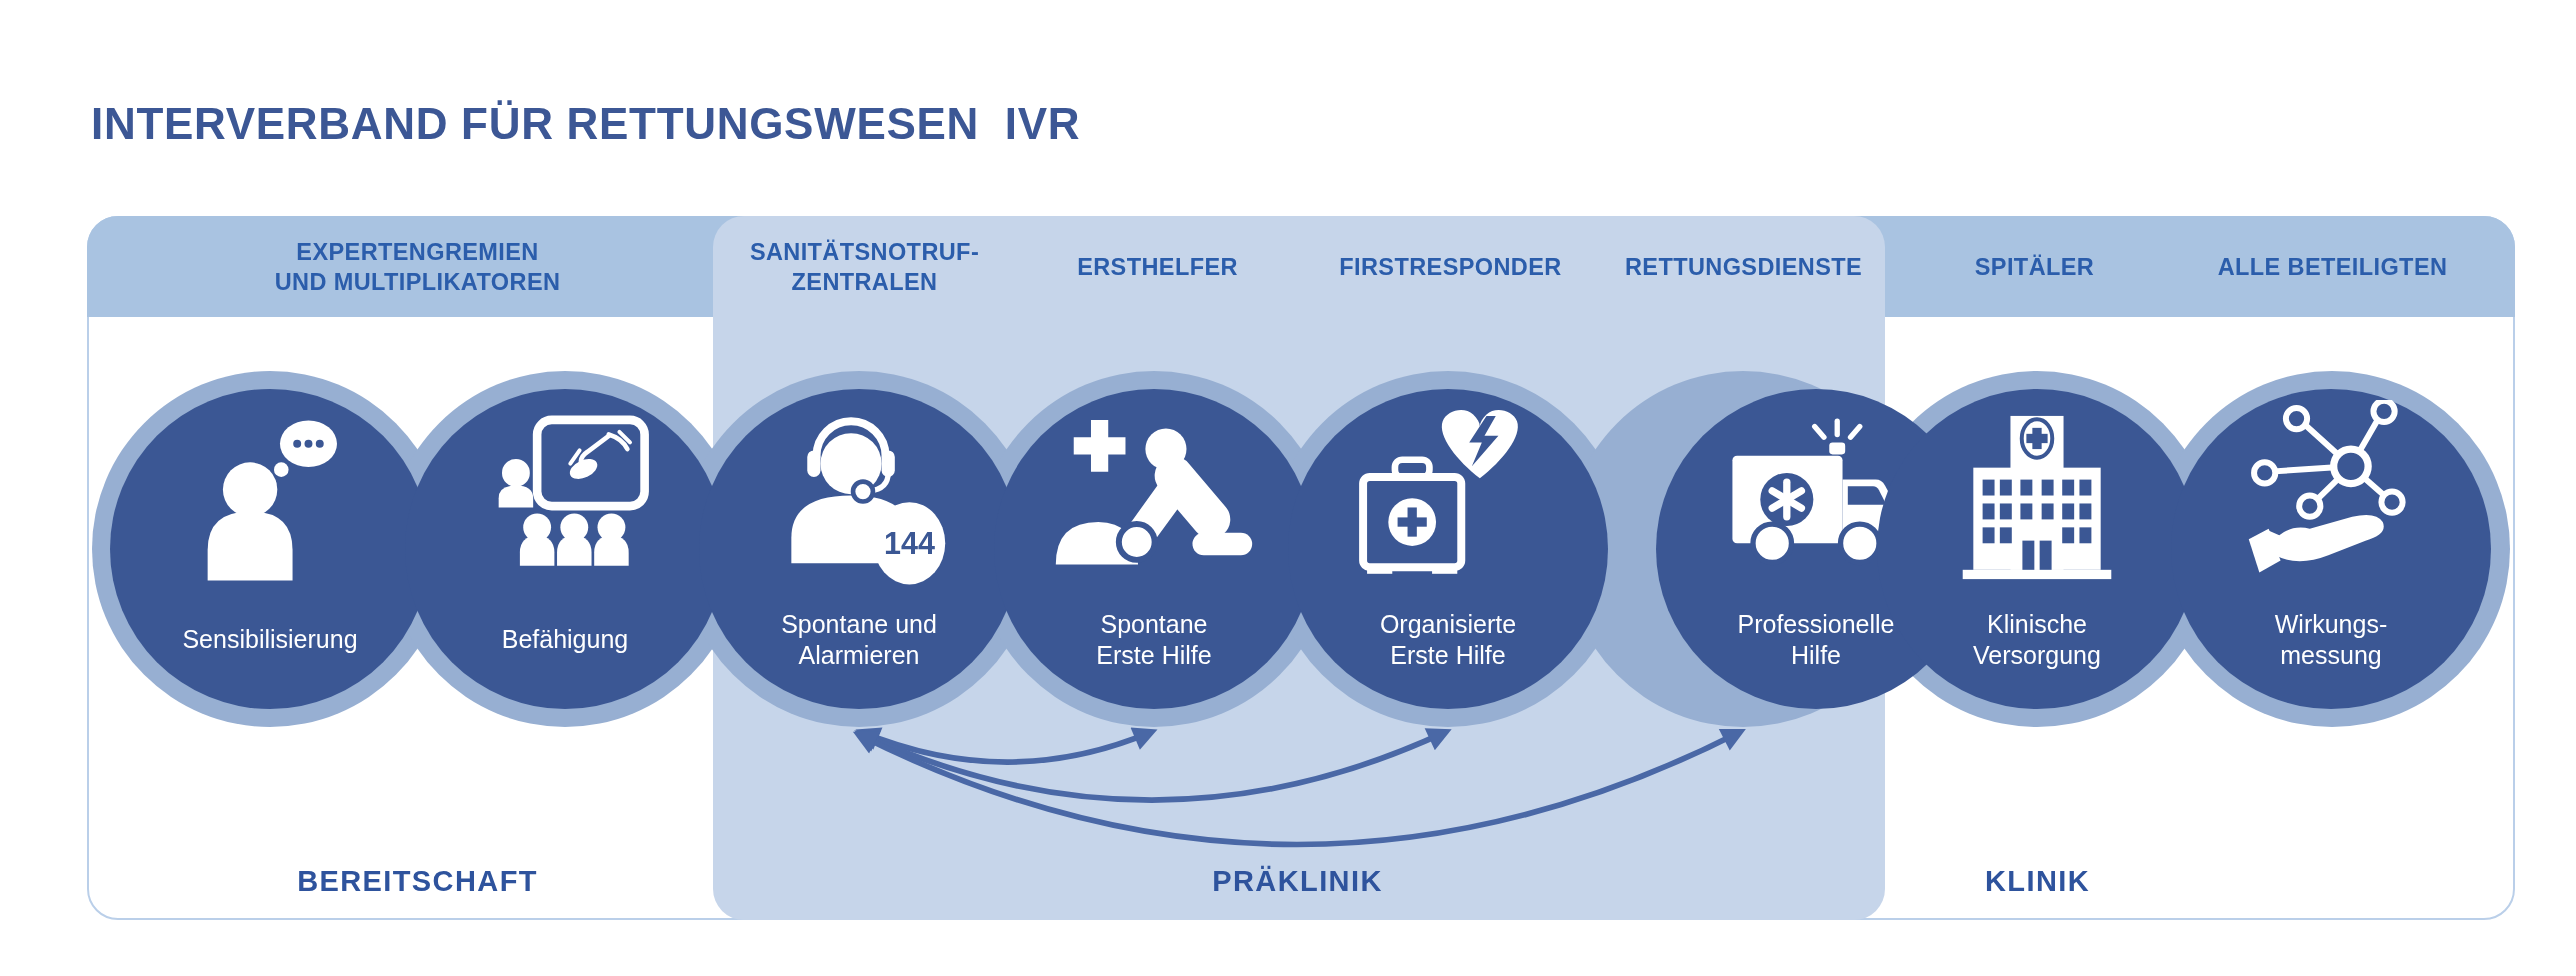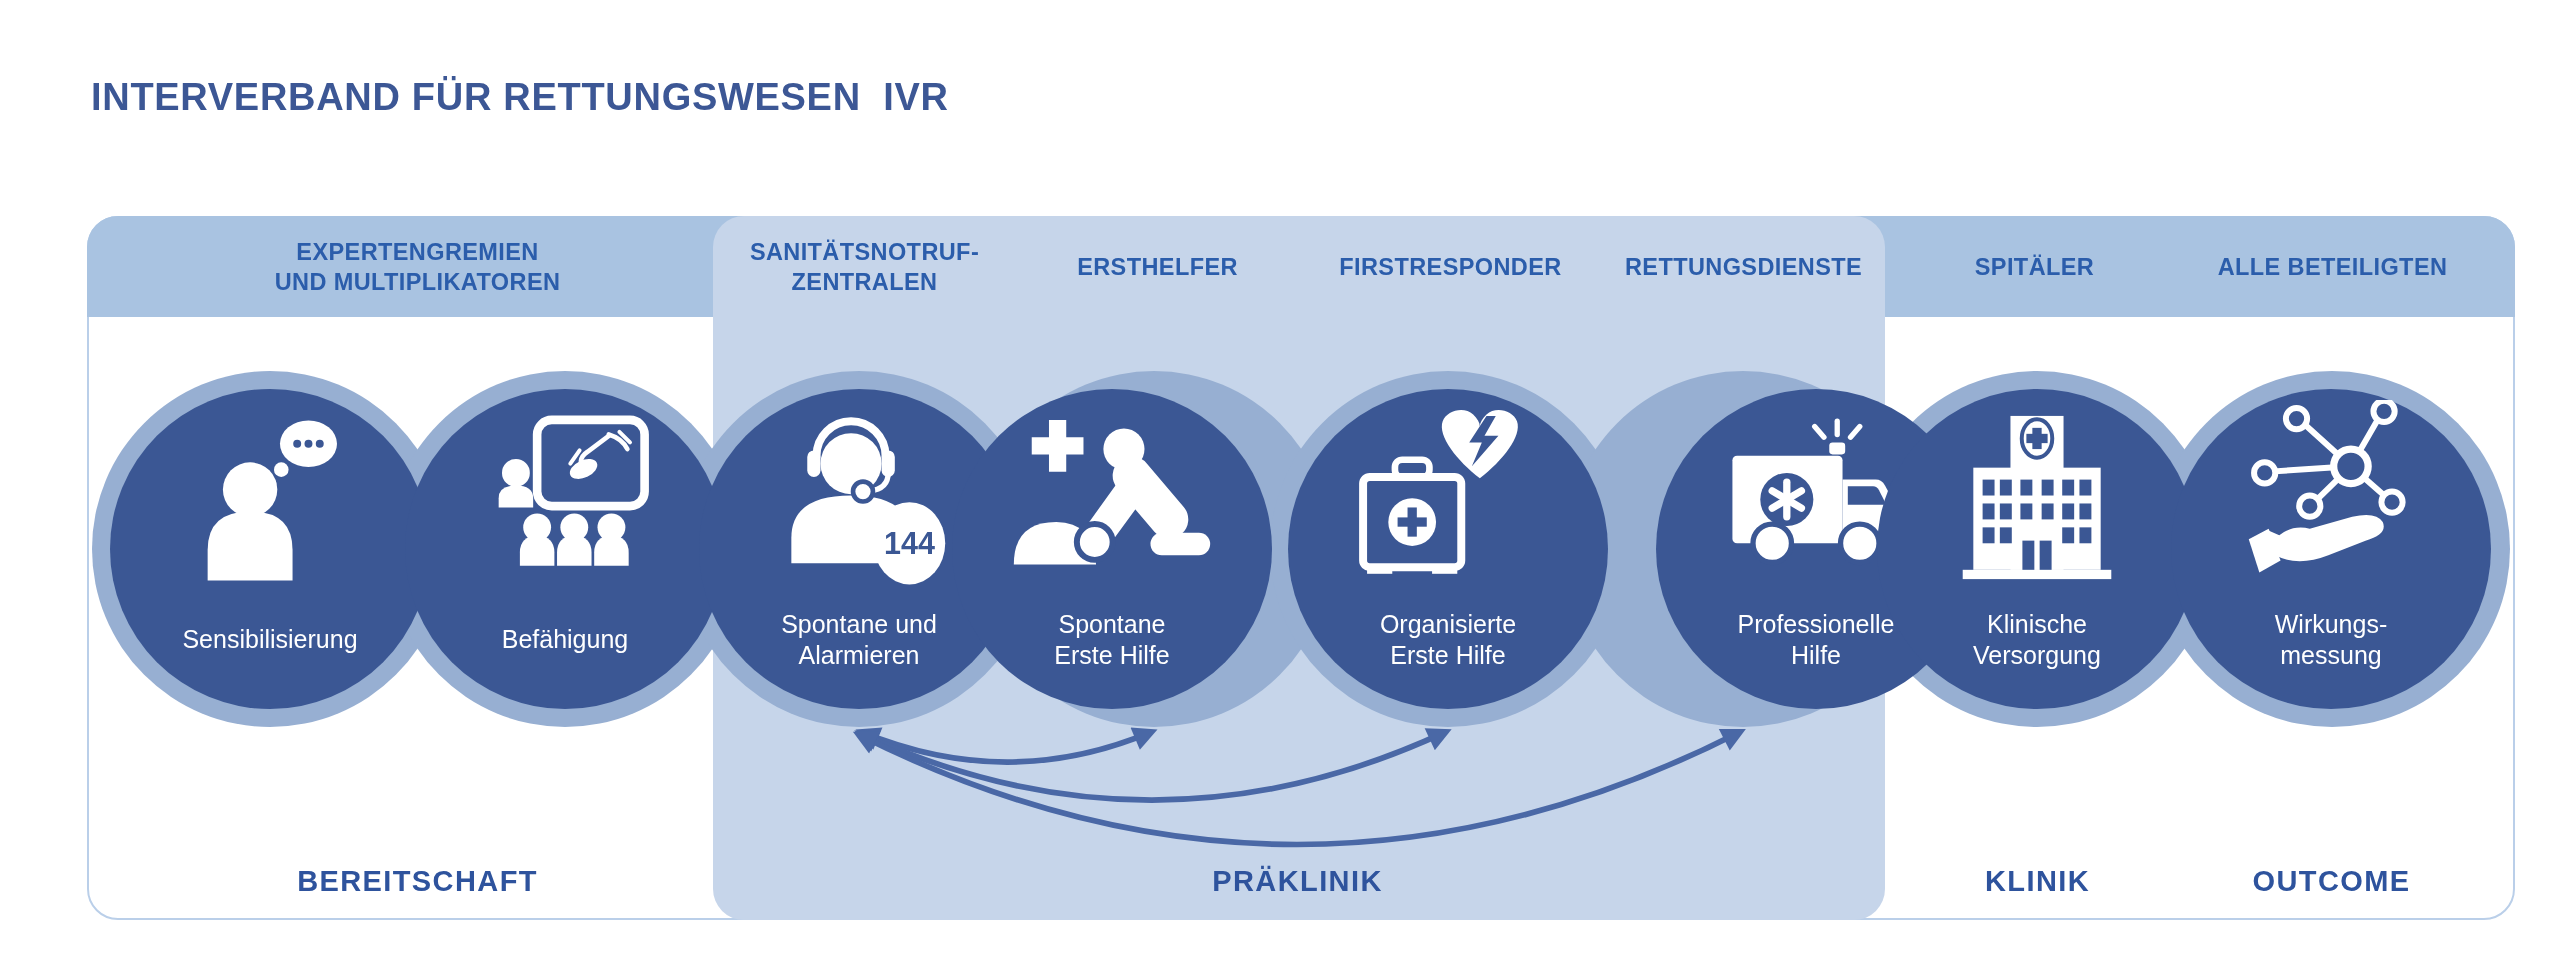--- a/index.html
+++ b/index.html
@@ -15,22 +15,22 @@
     --phase-text:#2e539d;
     --arrow-stroke:#4a68a6;
     --badge-text:#3b5794;
   }
   html,body{margin:0;padding:0;background:#ffffff;}
   .stage{
     position:relative;width:2576px;height:976px;overflow:hidden;
     font-family:"Liberation Sans", sans-serif;background:#ffffff;
   }
   .page-title{
-    position:absolute;left:91px;top:76px;margin:0;
-    font-size:38px;font-weight:bold;letter-spacing:0.7px;
+    position:absolute;left:91px;top:99px;margin:0;
+    font-size:44px;font-weight:bold;letter-spacing:0.7px;
     color:var(--title-text);white-space:pre;
   }
   .frame{
     position:absolute;left:87px;top:216px;width:2428px;height:704px;
     border:2.1px solid var(--frame-border);border-radius:31px;
     background:#ffffff;box-sizing:border-box;
   }
   .band{
     position:absolute;left:87px;top:216px;width:2428px;height:101px;
     background:var(--band-fill);border-radius:31px 31px 0 0;
@@ -67,21 +67,21 @@
   .label-zone span{display:block;}
   .arrows{position:absolute;left:0;top:0;width:2576px;height:976px;pointer-events:none;}
   .phase{
     position:absolute;top:853px;height:57px;
     display:flex;align-items:center;justify-content:center;
     color:var(--phase-text);font-size:29px;font-weight:bold;letter-spacing:1.4px;
   }
   
   .rx1{left:92px}.rx2{left:387px}.rx3{left:681px}.rx4{left:976px}
   .rx5{left:1270px}.rx6{left:1565px}.rx7{left:1859px}.rx8{left:2154px}
-  .dx1{left:110px}.dx2{left:405px}.dx3{left:699px}.dx4{left:952px}
+  .dx1{left:110px}.dx2{left:405px}.dx3{left:699px}.dx4{left:994px}
   .dx5{left:1288px}.dx6{left:1656px}.dx7{left:1877px}.dx8{left:2171px}
   .hx1{left:254px}.hx2{left:701px}.hx3{left:994px}.hx4{left:1287px}
   .hx5{left:1580px}.hx6{left:1871px}.hx7{left:2169px}
   .px1{left:204px;width:427px}.px2{left:1013px;width:569px}
   .px3{left:1824px;width:427px}.px4{left:2118px;width:427px}
   .ico{fill:#ffffff;stroke:none;}
   .ico-line{fill:none;stroke:#ffffff;stroke-linecap:round;}
   .ico-dark{fill:var(--circle-fill);stroke:none;}
 </style>
 </head>
@@ -326,16 +326,15 @@
       </marker>
     </defs>
     <path d="M 1212 1030 Q 1417 1114 1618 1030" fill="none" stroke="var(--arrow-stroke)" stroke-width="8" marker-start="url(#ah)" marker-end="url(#ah)"></path>
     <path d="M 1210 1032 Q 1622 1220 2032 1030" fill="none" stroke="var(--arrow-stroke)" stroke-width="8" marker-start="url(#ah)" marker-end="url(#ah)"></path>
     <path d="M 1208 1034 Q 1828 1344 2446 1030" fill="none" stroke="var(--arrow-stroke)" stroke-width="8" marker-start="url(#ah)" marker-end="url(#ah)"></path>
   </svg>
 
   <div class="phase px1">BEREITSCHAFT</div>
   <div class="phase px2">PRÄKLINIK</div>
   <div class="phase px3">KLINIK</div>
-  <div class="phase px4">OUTCOME</div>
 
 </div>
 
 
 </body></html>

